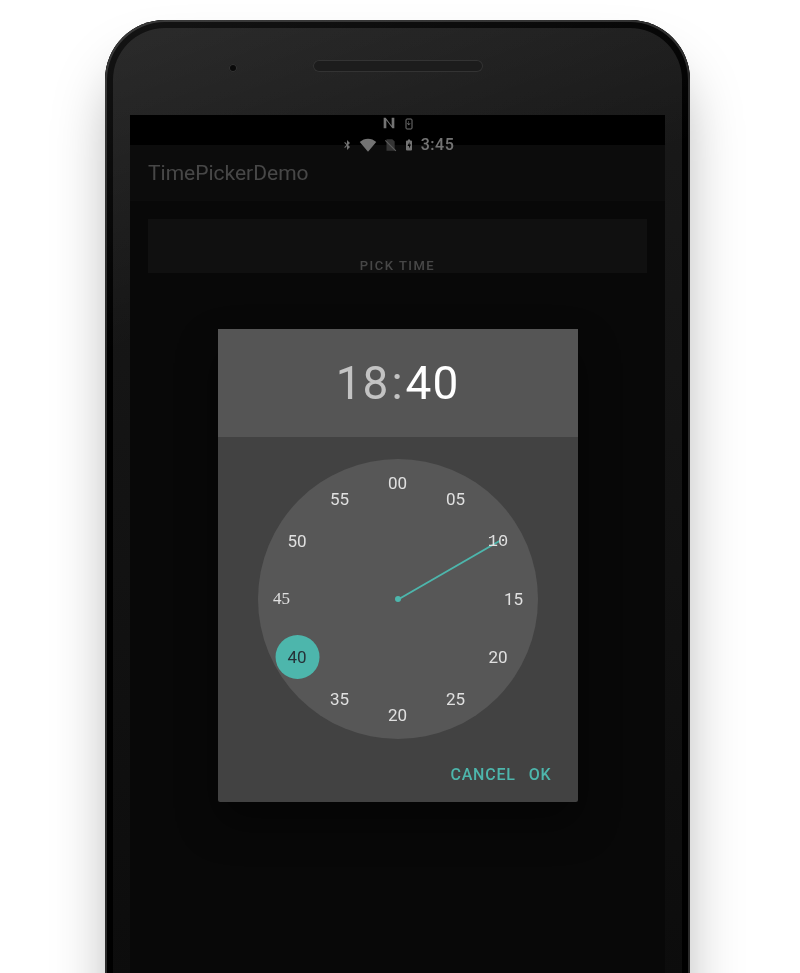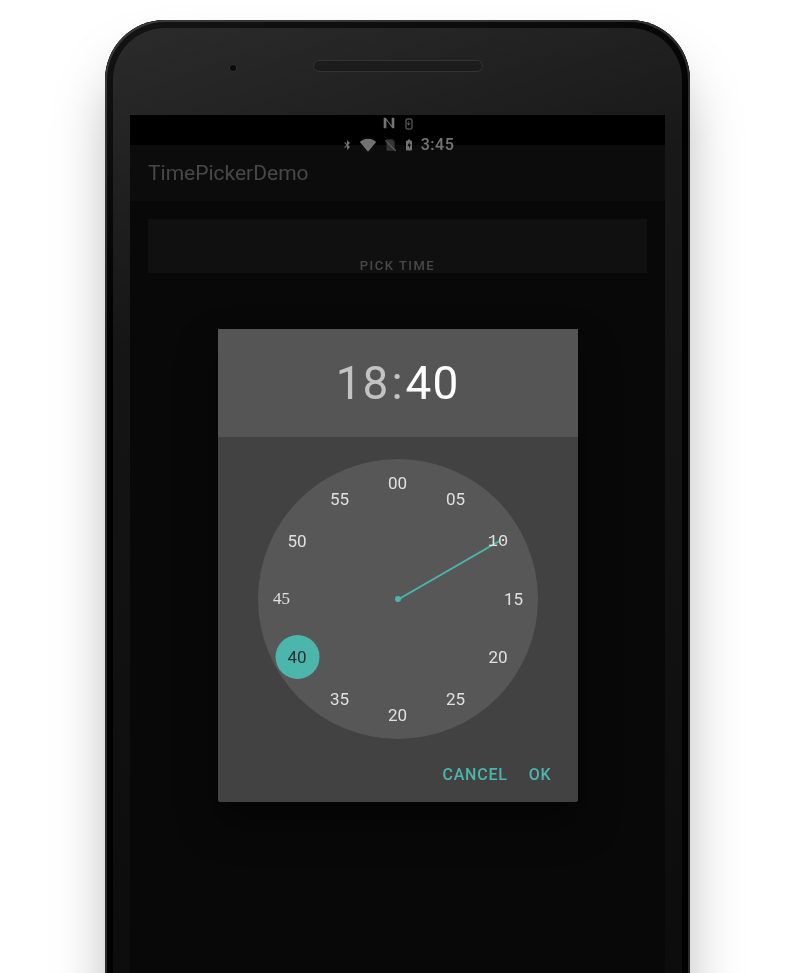--- a/index.html
+++ b/index.html
@@ -139,21 +139,21 @@
     color:#263238;font-size:17px;
   }
   .tick{
     position:absolute;left:50%;top:50%;
     width:44px;height:44px;margin:-22px 0 0 -22px;
     display:flex;align-items:center;justify-content:center;
     color:var(--text-light);font-size:17px;
     border-radius:50%;
   }
   .dialog-actions{
-    display:flex;justify-content:flex-end;gap:21px;
+    display:flex;justify-content:flex-end;gap:13px;
     padding:18px 26px 6px;
   }
   .dialog-btn{
     color:var(--teal);font-size:16px;font-weight:500;
     letter-spacing:0.8px;
   }
 </style>
 </head>
 <body>
 

